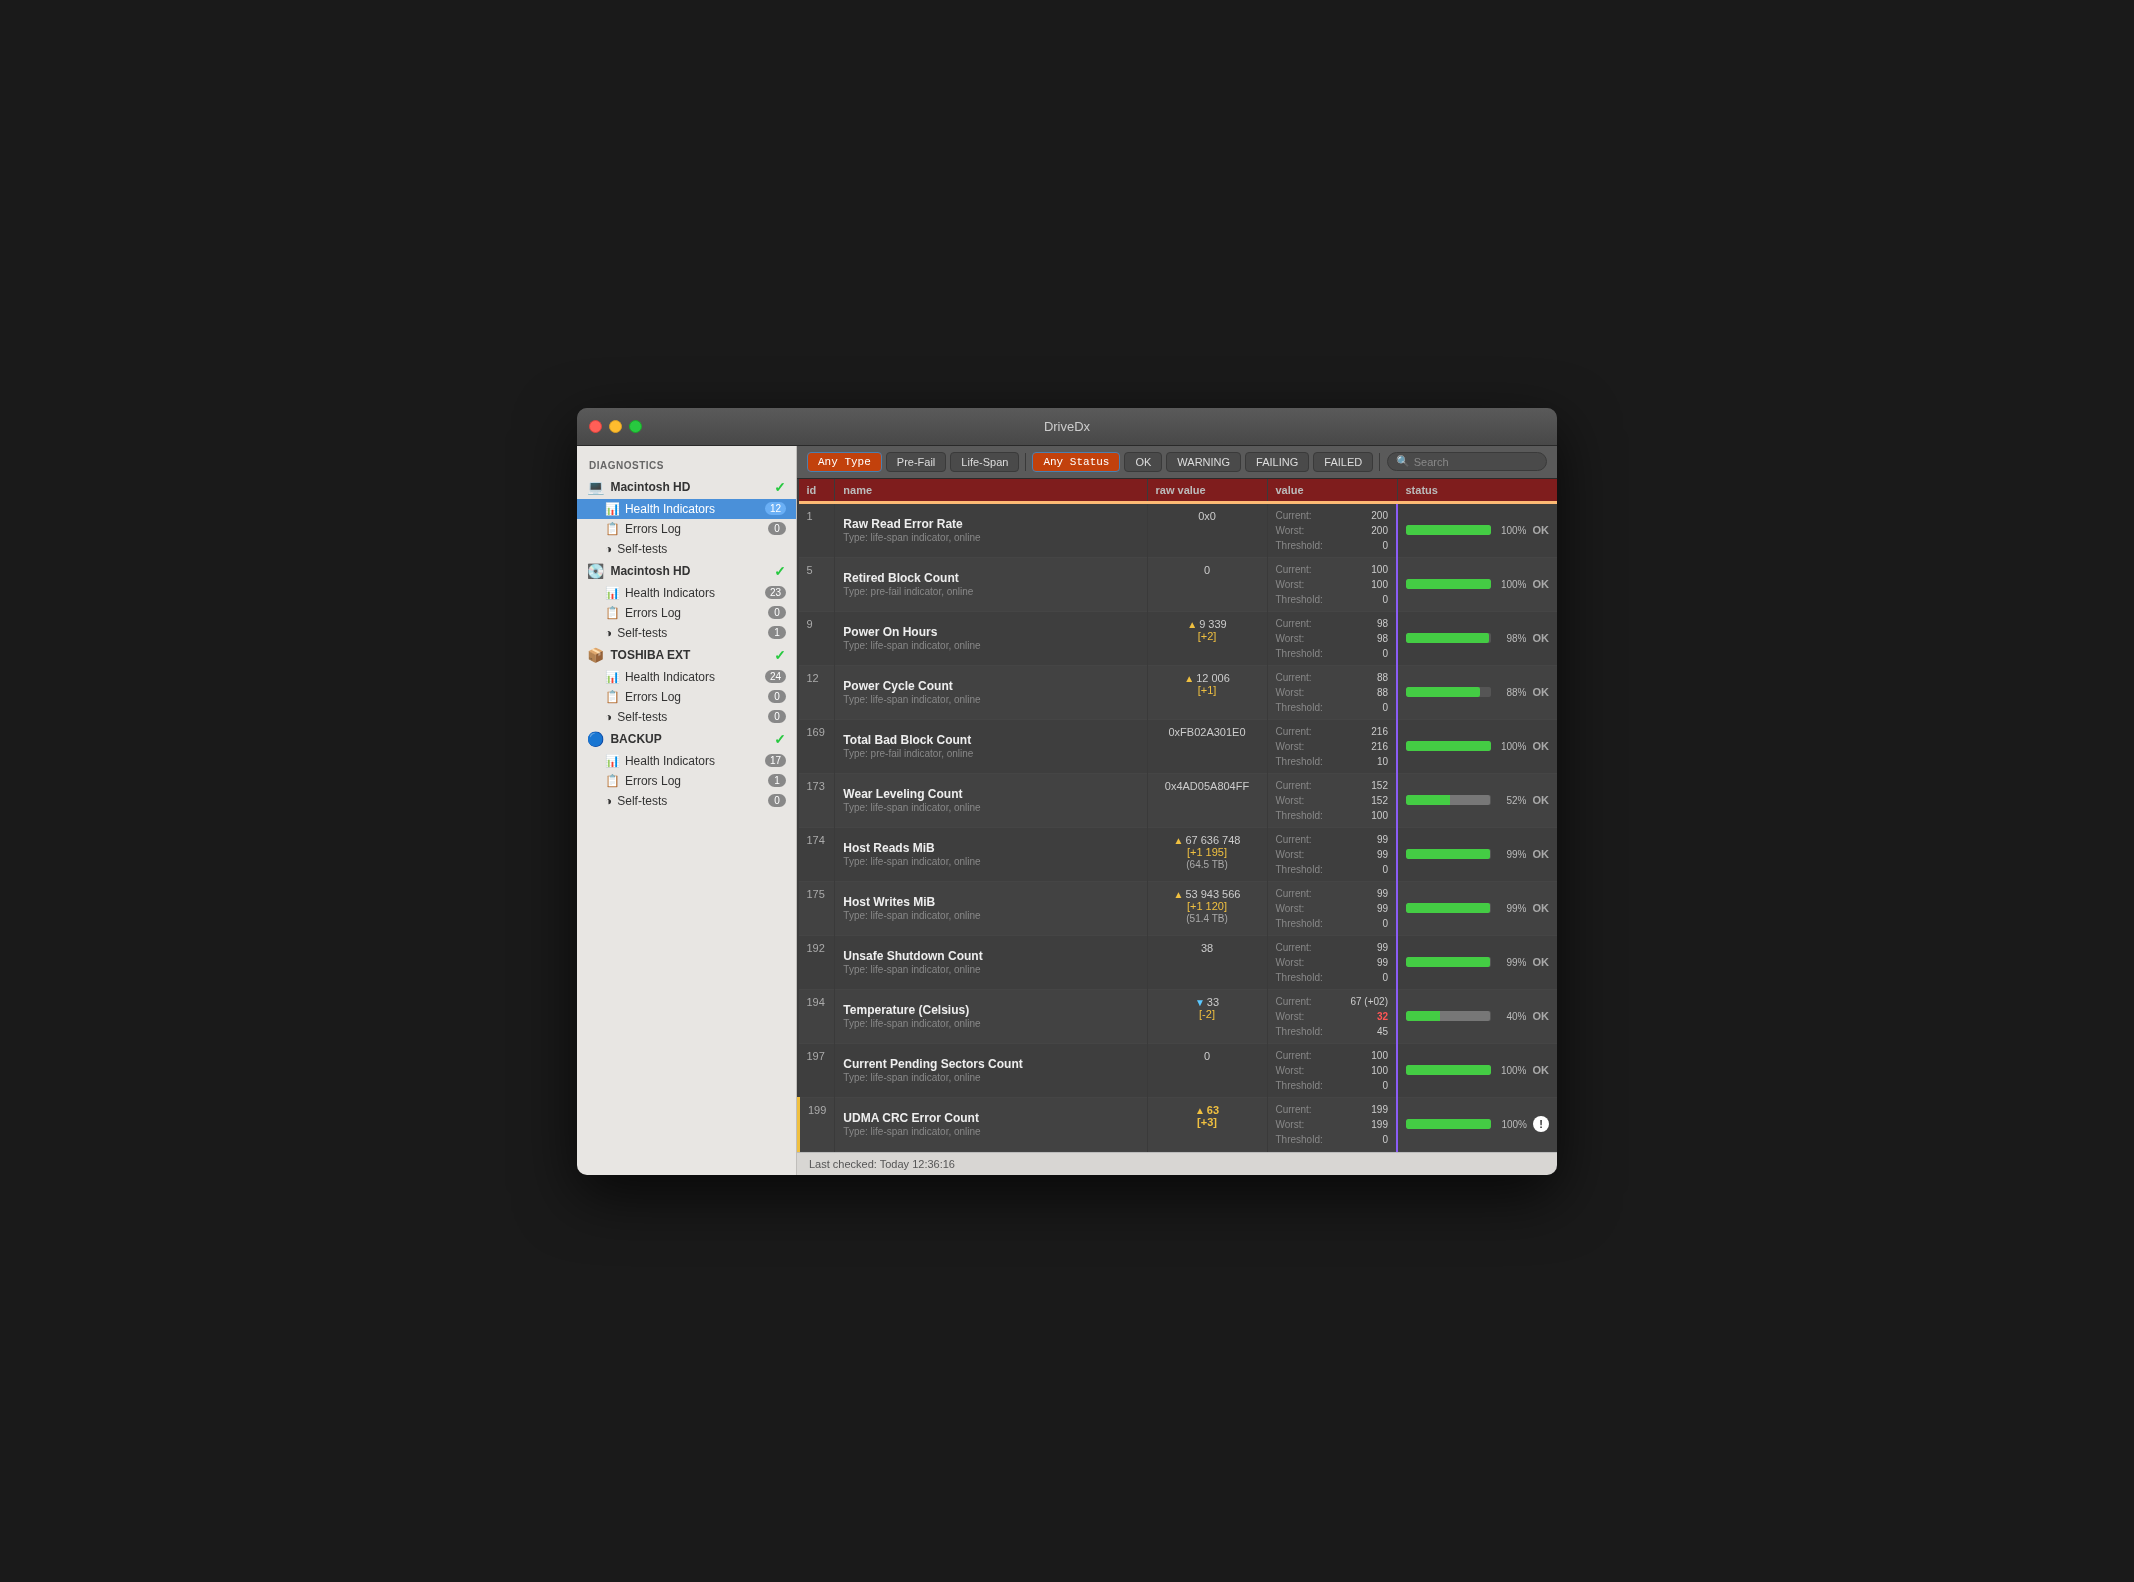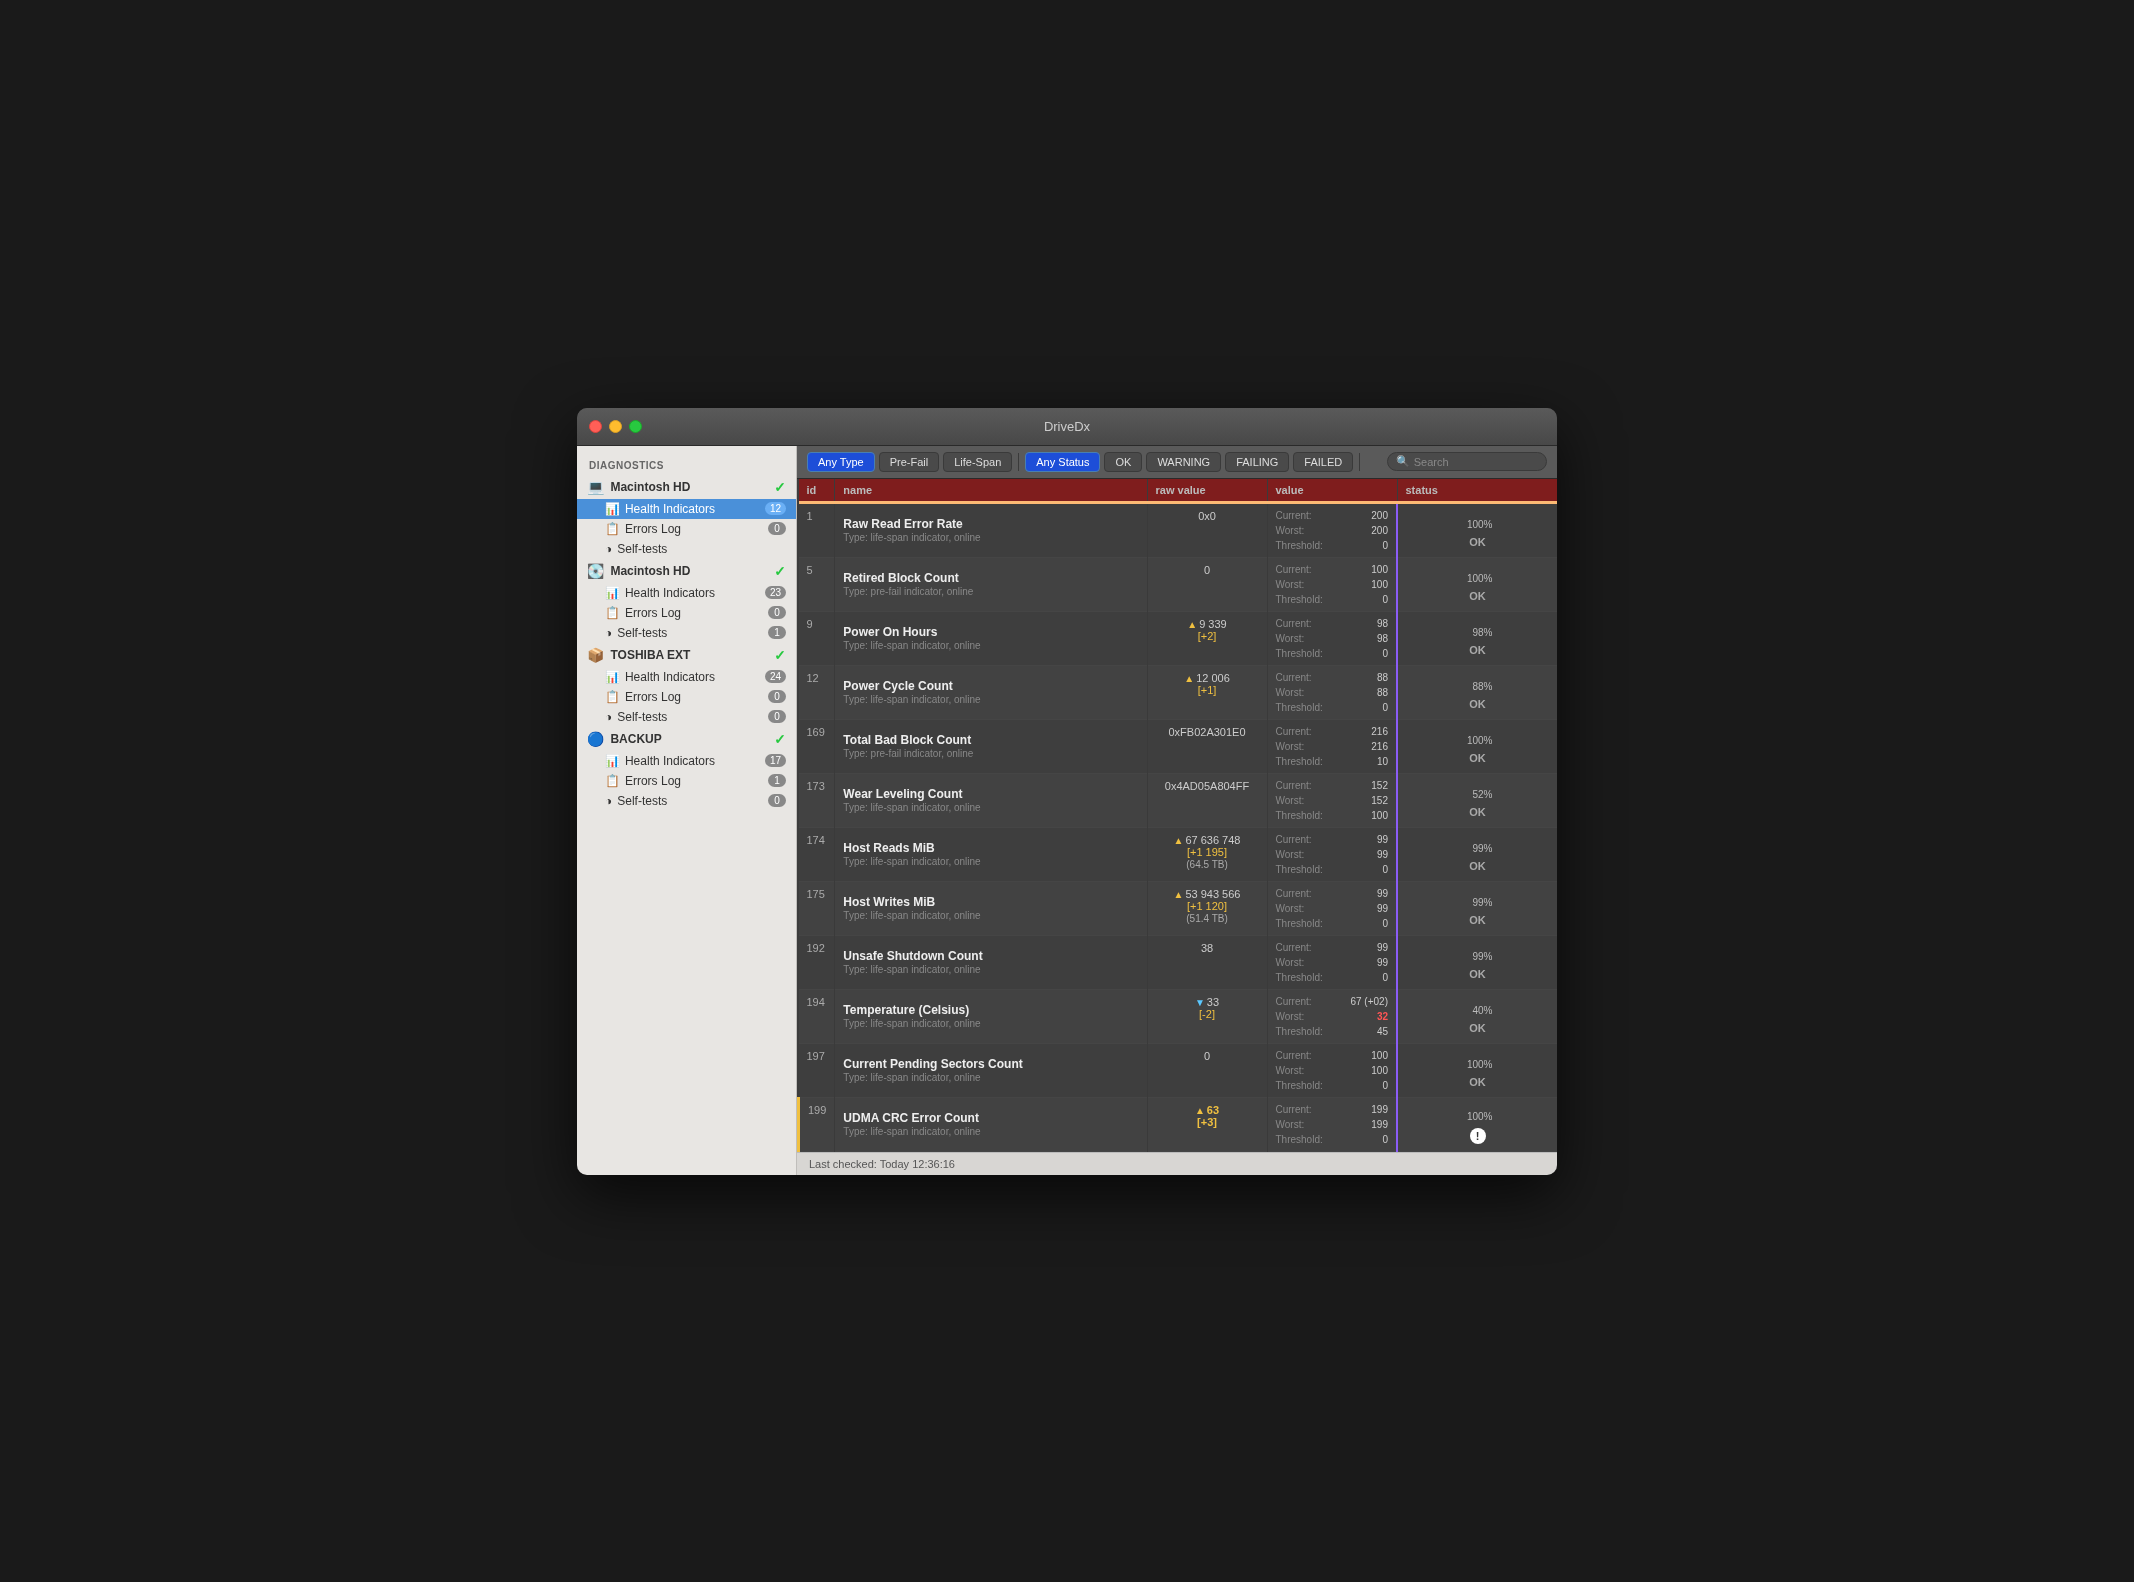--- a/index.html
+++ b/index.html
@@ -132,23 +132,24 @@
     .filter-btn {
       background: #4a4a4a;
       border: 1px solid #3a3a3a;
       color: #ddd;
       font-size: 11px;
       padding: 3px 10px;
       border-radius: 4px;
       cursor: pointer;
     }
     .filter-btn.active {
-      background: #1d4ed8;
+      background: #c2410c;
       border-color: #4a7fb0;
       color: white;
+      font-family: Liberation Mono, monospace;
     }
     .filter-separator {
       width: 1px;
       height: 18px;
       background: #3a3a3a;
       margin: 0 2px;
     }
     .search-box {
       margin-left: auto;
       background: #4a4a4a;
@@ -251,21 +252,20 @@
     .value-worst { color: #ff5555 !important; font-weight: 700; }
     .td-status {
       padding: 5px 8px;
       vertical-align: middle;
       width: 160px;
     }
     .status-bar-container {
       display: flex;
       align-items: center;
       gap: 6px;
-      flex-direction: column;
     }
     .status-bar {
       height: 10px;
       border-radius: 2px;
       flex: 1;
       background: #555;
       overflow: hidden;
     }
     .status-bar-fill {
       height: 100%;

